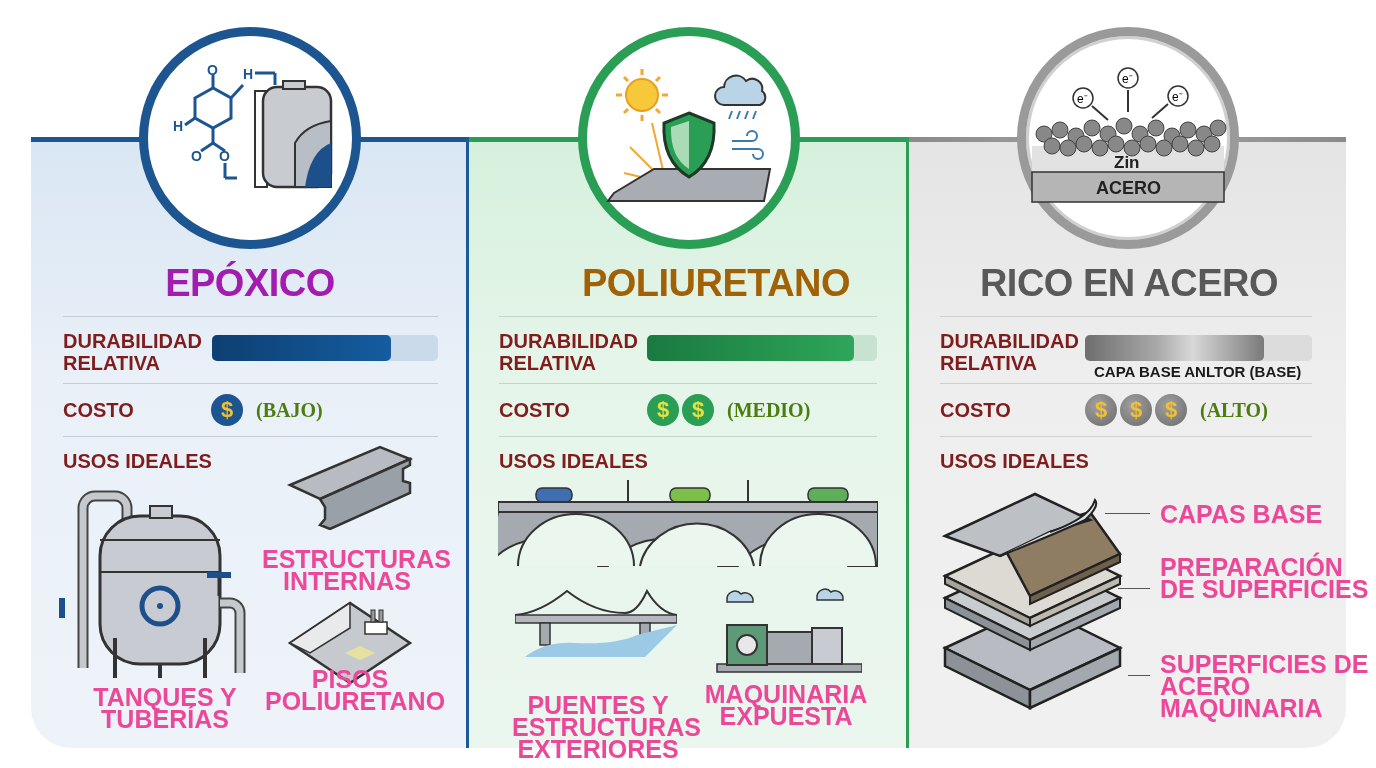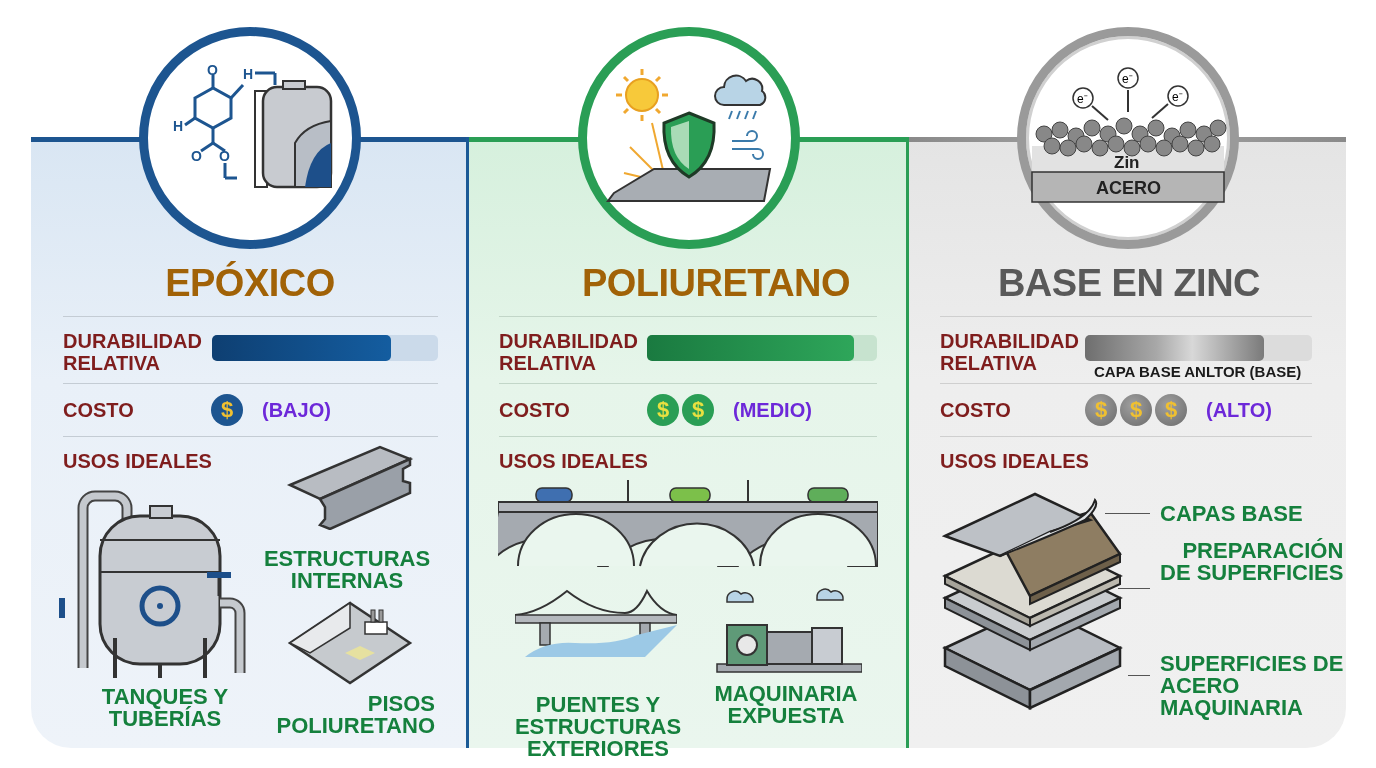--- a/index.html
+++ b/index.html
@@ -14,38 +14,38 @@
   .panel-pu .topline { background: #2a9e55; }
   .panel-zinc { left: 909px; width: 437px; background: linear-gradient(180deg,#e4e4e4 0%, #eeeeee 40%, #f0f0f0 100%); border-bottom-right-radius: 40px; }
   .panel-zinc .topline { background: linear-gradient(90deg,#8a8a8a,#a5a5a5,#8a8a8a); }
 
   .badge { position: absolute; top: 27px; width: 222px; height: 222px; border-radius: 50%; background: #fff; display: flex; align-items: center; justify-content: center; }
   .badge-epoxy { left: 139px; border: 9px solid #1d5590; }
   .badge-pu { left: 578px; border: 9px solid #2a9e55; }
   .badge-zinc { left: 1017px; border: 9px solid #9a9a9a; box-shadow: inset 0 0 0 3px #d0d0d0; }
 
   .title { position: absolute; top: 262px; width: 440px; text-align: center; font-weight: bold; font-size: 38px; letter-spacing: -0.5px; }
-  .title-epoxy { left: 30px; color: #a16207; }
+  .title-epoxy { left: 30px; color: #a21caf; }
   .title-pu { left: 496px; color: #a16207; }
   .title-zinc { left: 909px; color: #595959; }
 
   .row-label { position: absolute; font-weight: bold; font-size: 20px; line-height: 22px; color: #7f1d1d; }
   .divider { position: absolute; height: 1px; background: #c4ccd4; }
 
   .bar-track { position: absolute; height: 26px; border-radius: 5px; }
   .bar-fill { position: absolute; left: 0; top: 0; bottom: 0; border-radius: 5px; }
 
   .coins { position: absolute; display: flex; align-items: center; gap: 3px; }
   .coin { width: 32px; height: 32px; border-radius: 50%; color: #f0c030; font-weight: bold; font-size: 22px; display: flex; align-items: center; justify-content: center; }
   .coin-epoxy { background: #1d5590; }
   .coin-pu { background: #2a9e55; color: #e8e040; }
   .coin-zinc { background: radial-gradient(circle at 40% 35%, #a0a0a0, #6a6a6a); }
-  .cost-text { font-weight: bold; font-size: 20px; color: #6d28d9; margin-left: 16px; }
-
-  .use-label { position: absolute; text-align: center; font-weight: bold; font-size: 22px; line-height: 22px; color: #15803d; }
+  .cost-text { font-weight: bold; font-size: 20px; color: #4d7c0f; margin-left: 10px; font-family: Liberation Serif, serif; }
+
+  .use-label { position: absolute; text-align: center; font-weight: bold; font-size: 25px; line-height: 22px; color: #ec4899; }
   .use-label-left { text-align: left; }
 
   .bar-caption { position: absolute; font-size: 15px; font-weight: bold; color: #1a1a1a; }
   .icon-svg { position: absolute; }
   .leader { position: absolute; height: 1px; background: #555; }
 </style>
 </head>
 <body>
 
 <div class="panel panel-epoxy">
@@ -163,21 +163,21 @@
         <circle cx="168" cy="110" r="8"></circle>
         <circle cx="184" cy="106" r="8"></circle>
     </g>
     <text x="86" y="130" font-size="17" font-weight="bold" fill="#222" font-family="Liberation Sans, sans-serif">Zin</text>
     <text x="68" y="156" font-size="18" font-weight="bold" fill="#222" font-family="Liberation Sans, sans-serif">ACERO</text>
   </svg>
 </div>
 
 <div class="title title-epoxy">EPÓXICO</div>
 <div class="title title-pu">POLIURETANO</div>
-<div class="title title-zinc">BASE EN ZINC</div>
+<div class="title title-zinc">RICO EN ACERO</div>
 
 <div class="divider" style="left:63px;width:375px;top:316px;"></div>
 <div class="row-label" style="left:63px;top:330px;">
   <div>DURABILIDAD</div>
     <div>RELATIVA</div>
 </div>
 <div class="bar-track" style="left:212px;top:335px;width:226px;background:#cbdaea;">
   <div class="bar-fill" style="width:79%;background:linear-gradient(90deg,#0e3f72,#145da0);"></div>
 </div>
 <div class="divider" style="left:63px;width:375px;top:383px;"></div>
@@ -222,21 +222,21 @@
   <polygon points="5,45 65,5 65,30 25,55" fill="#e8eaec" stroke="#333" stroke-width="1.5"></polygon>
   <polygon points="60,55 75,48 90,55 75,62" fill="#e6e1a0"></polygon>
   <rect x="80" y="24" width="22" height="12" fill="#fff" stroke="#333" stroke-width="1.5"></rect>
   <rect x="86" y="12" width="4" height="12" fill="#999" stroke="#333"></rect>
     <rect x="94" y="12" width="4" height="12" fill="#999" stroke="#333"></rect>
 </svg>
 <div class="use-label" style="left:80px;top:686px;width:170px;">
   <div>TANQUES Y</div>
     <div>TUBERÍAS</div>
 </div>
-<div class="use-label" style="left:265px;top:693px;width:170px;text-align:right;">
+<div class="use-label" style="left:265px;top:668px;width:170px;">
   <div>PISOS</div>
     <div>POLIURETANO</div>
 </div>
 
 <div class="divider" style="left:499px;width:378px;top:316px;background:#c2d6c8;"></div>
 <div class="row-label" style="left:499px;top:330px;">
   <div>DURABILIDAD</div>
     <div>RELATIVA</div>
 </div>
 <div class="bar-track" style="left:647px;top:335px;width:230px;background:#c7e3cf;">
@@ -320,20 +320,20 @@
   <polygon points="90,130 180,88 180,96 90,138" fill="#bcb9af" stroke="#222" stroke-width="2"></polygon>
   <polygon points="60,52 150,24 180,66 90,108" fill="#8e7d62" stroke="#222" stroke-width="2.5"></polygon>
   <polygon points="90,108 180,66 180,74 90,116" fill="#6e604a" stroke="#222" stroke-width="2"></polygon>
   <polygon points="5,48 95,6 150,32 110,44 60,68" fill="#bdc1c6" stroke="#222" stroke-width="2.5"></polygon>
   <path d="M60,68 Q120,44 145,32 Q160,18 155,12 Q150,30 110,44" fill="#dfe2e5" stroke="#222" stroke-width="2"></path>
 </svg>
 <div class="leader" style="left:1105px;top:513px;width:45px;"></div>
 <div class="leader" style="left:1118px;top:588px;width:32px;"></div>
 <div class="leader" style="left:1128px;top:675px;width:22px;"></div>
 <div class="use-label use-label-left" style="left:1160px;top:503px;">CAPAS BASE</div>
-<div class="use-label use-label-left" style="left:1160px;top:540px;text-align:right;">
+<div class="use-label use-label-left" style="left:1160px;top:556px;">
   <div>PREPARACIÓN</div>
     <div>DE SUPERFICIES</div>
 </div>
 <div class="use-label use-label-left" style="left:1160px;top:653px;">
   <div>SUPERFICIES DE</div>
     <div>ACERO MAQUINARIA</div>
 </div>
 
 </body></html>

